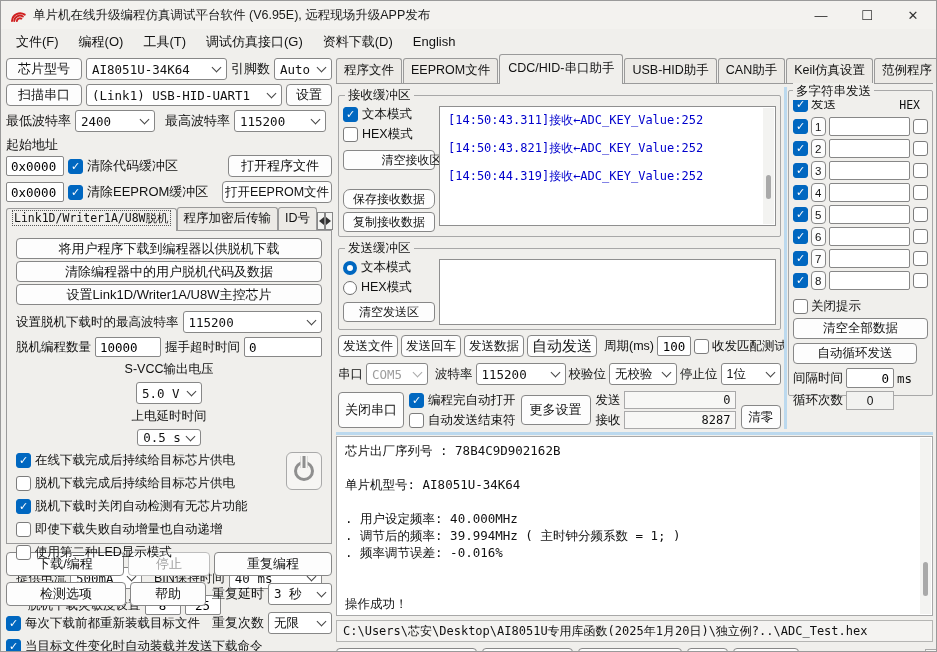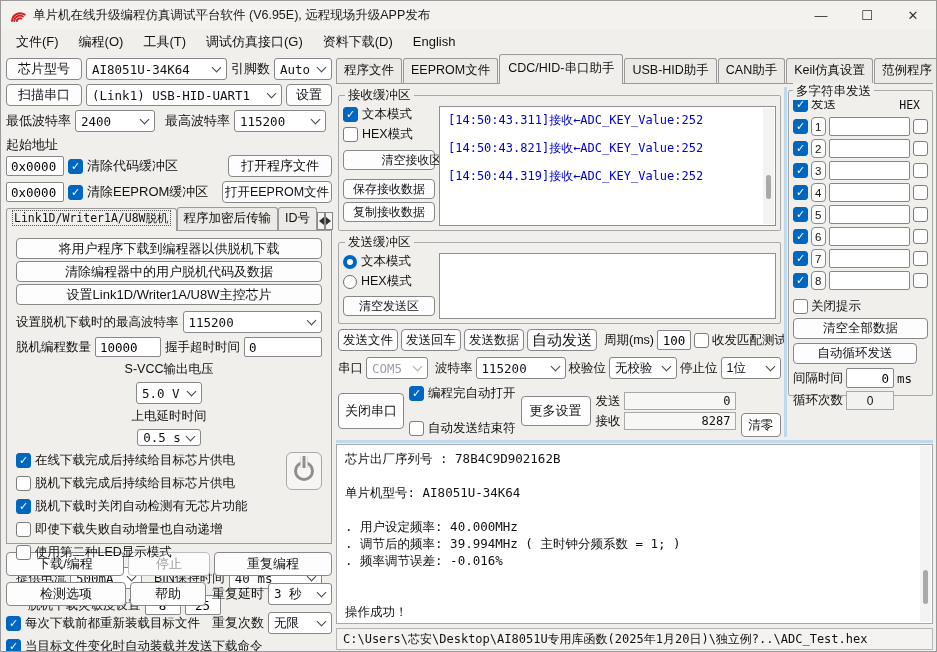--- a/index.html
+++ b/index.html
@@ -333,21 +333,21 @@
               <div class="recvctrl">
                 <div class="row">
                   <span class="cb on"></span>
                   <span class="lbl f12">文本模式</span>
                 </div>
                 <div class="row">
                   <span class="cb"></span>
                   <span class="lbl f12">HEX模式</span>
                 </div>
                 <span class="btn smallbtn" style="margin-top:4px;padding-left:48px;">清空接收区</span>
-                <span class="btn smallbtn" style="margin-top:6px;">保存接收数据</span>
+                <span class="btn smallbtn" style="margin-top:16px;border-radius:7px;">保存接收数据</span>
                 <span class="btn smallbtn">复制接收数据</span>
               </div>
               <div class="termbox" style="height:120px;">
                 <div class="term-line">[14:50:43.311]接收←ADC_KEY_Value:252</div>
                 <div class="term-line">[14:50:43.821]接收←ADC_KEY_Value:252</div>
                 <div class="term-line">[14:50:44.319]接收←ADC_KEY_Value:252</div>
                 <div class="vscroll">
                     <span class="thumb" style="top:58%;height:24px;"></span>
                   </div>
               </div>
@@ -401,21 +401,21 @@
               </span>
             <span class="lbl f12">停止位</span>
             <span class="combo" style="flex:1;">
                 <span class="val f12">1位</span>
                 <span class="chev"></span>
               </span>
           </div>
 
           <div class="row" style="gap:5px;align-items:center;">
             <span class="btn" style="width:66px;height:36px;">关闭串口</span>
-            <div style="display:flex;flex-direction:column;gap:18px;">
+            <div style="display:flex;flex-direction:column;gap:3px;">
               <div class="row">
                 <span class="cb on"></span>
                 <span class="lbl f12">编程完自动打开</span>
               </div>
               <div class="row">
                 <span class="cb"></span>
                 <span class="lbl f12">自动发送结束符</span>
               </div>
             </div>
             <span class="btn" style="width:70px;height:30px;">更多设置</span>

